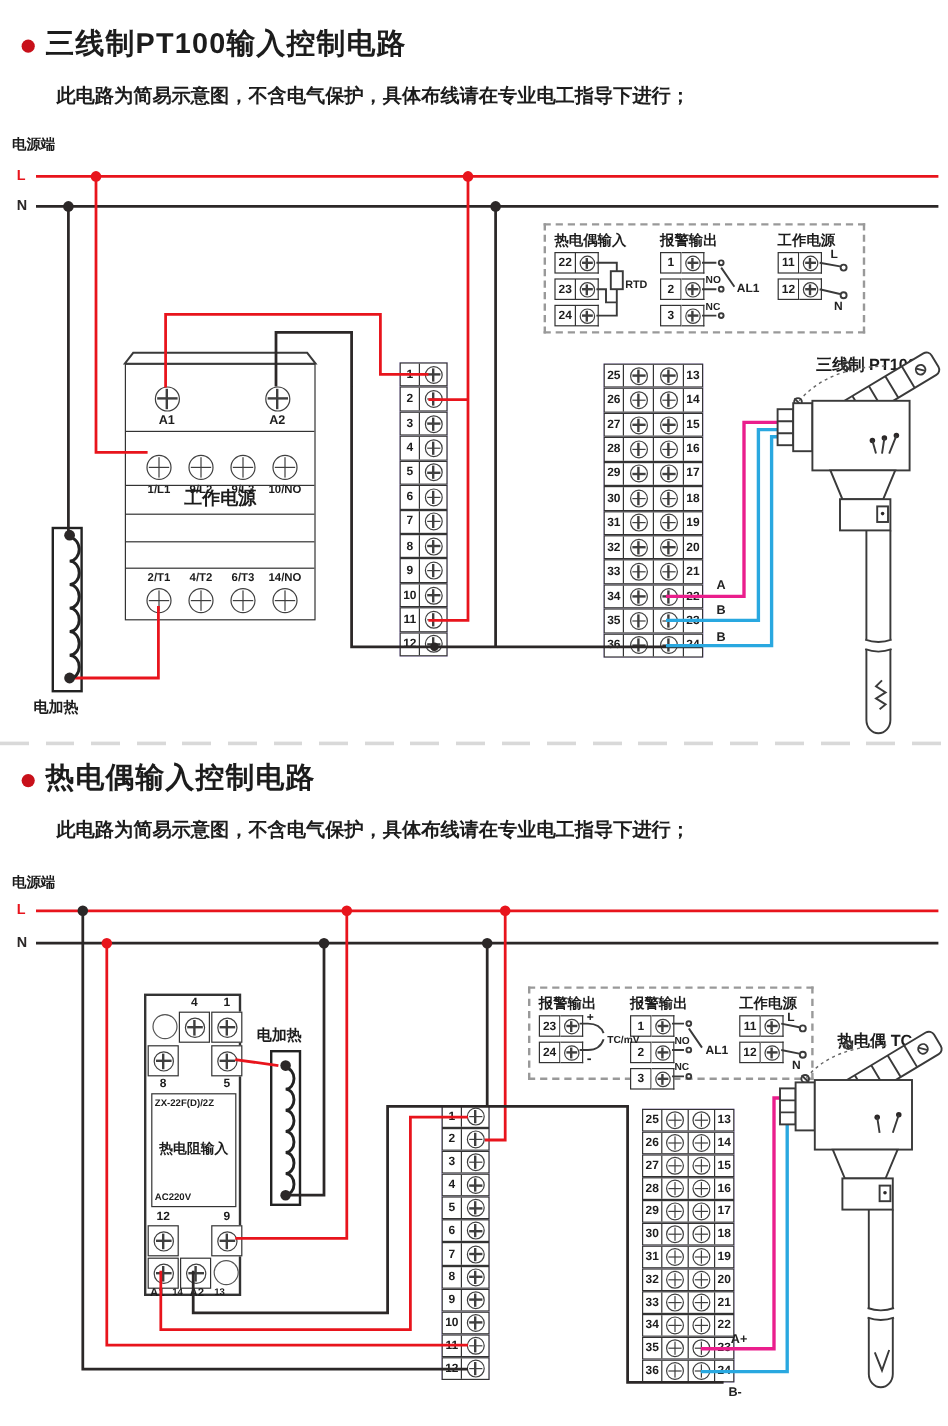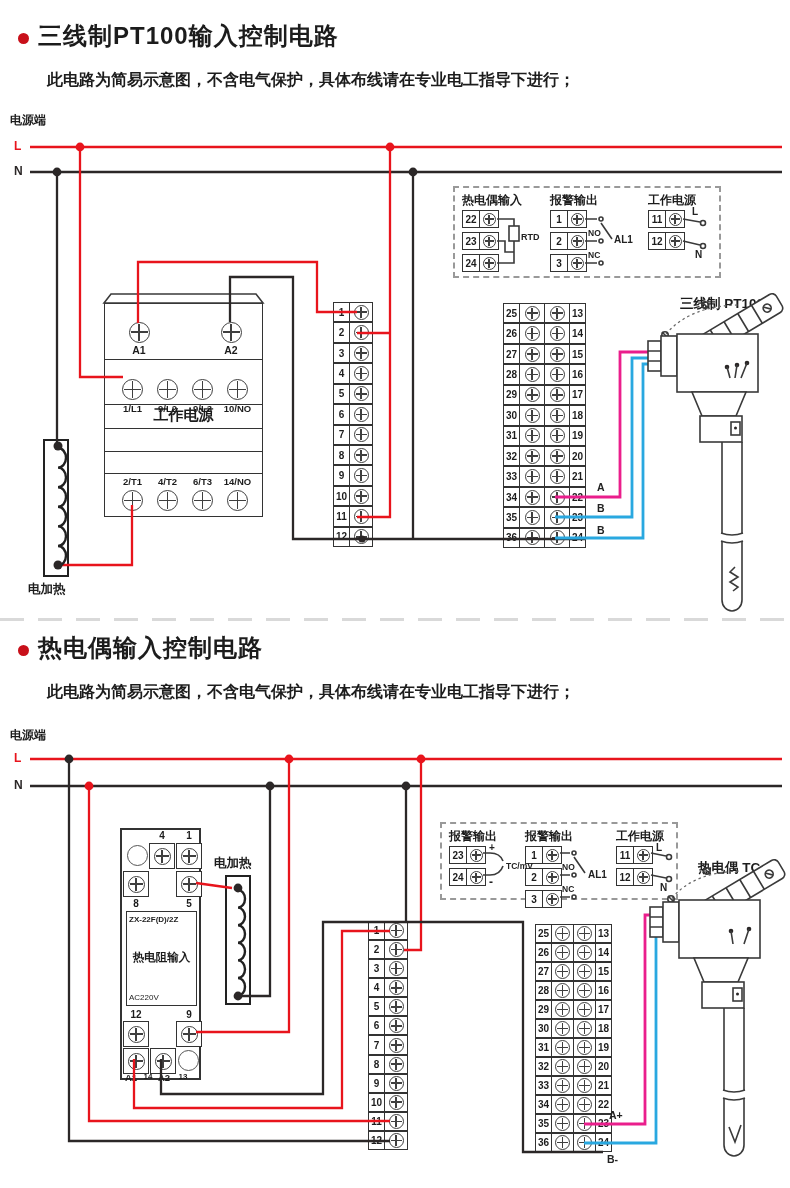--- a/index.html
+++ b/index.html
@@ -37,21 +37,21 @@
   .rpair{position:absolute;left:0;width:100%;height:11px;}
   .rpair span{position:absolute;width:20px;text-align:center;font-size:10px;font-weight:700;}
   .rpair.a span:nth-child(1){left:30px;} .rpair.a span:nth-child(2){left:57px;}
   .rpair.b span:nth-child(1){left:4px;}  .rpair.b span:nth-child(2){left:57px;}
   .rcell{position:absolute;width:26px;height:26px;border:1.6px solid #333;box-sizing:border-box;
          display:flex;align-items:center;justify-content:center;background:#fff;}
   .rhole{position:absolute;width:19px;height:19px;border:1.6px solid #555;border-radius:50%;}
   .rcore{position:absolute;left:4px;top:81px;width:71px;height:95px;border:1.7px solid #333;box-sizing:border-box;}
   .rmodel{position:absolute;left:2px;top:3px;font-size:8px;font-weight:700;white-space:nowrap;}
   .rname{position:absolute;left:0;right:0;top:38px;text-align:center;font-size:11.5px;font-weight:700;}
-  .rvolt{position:absolute;left:2px;bottom:3px;font-size:8px;font-weight:400;}
+  .rvolt{position:absolute;left:2px;bottom:3px;font-size:8px;font-weight:700;}
   .rbase{position:absolute;left:0;top:242px;width:100%;height:11px;}
   .rbase span{position:absolute;text-align:center;font-weight:700;font-size:9.5px;}
   .rbase span:nth-child(1){left:0;width:18px;}
   .rbase span:nth-child(2){left:19px;width:14px;font-size:8px;}
   .rbase span:nth-child(3){left:33px;width:18px;}
   .rbase span:nth-child(4){left:54px;width:14px;font-size:8px;}
   
   .heaterbox{position:absolute;border:2.2px solid #222;background:#fff;box-sizing:border-box;}
   .hlabel{position:absolute;font-size:12.5px;font-weight:700;}
   

